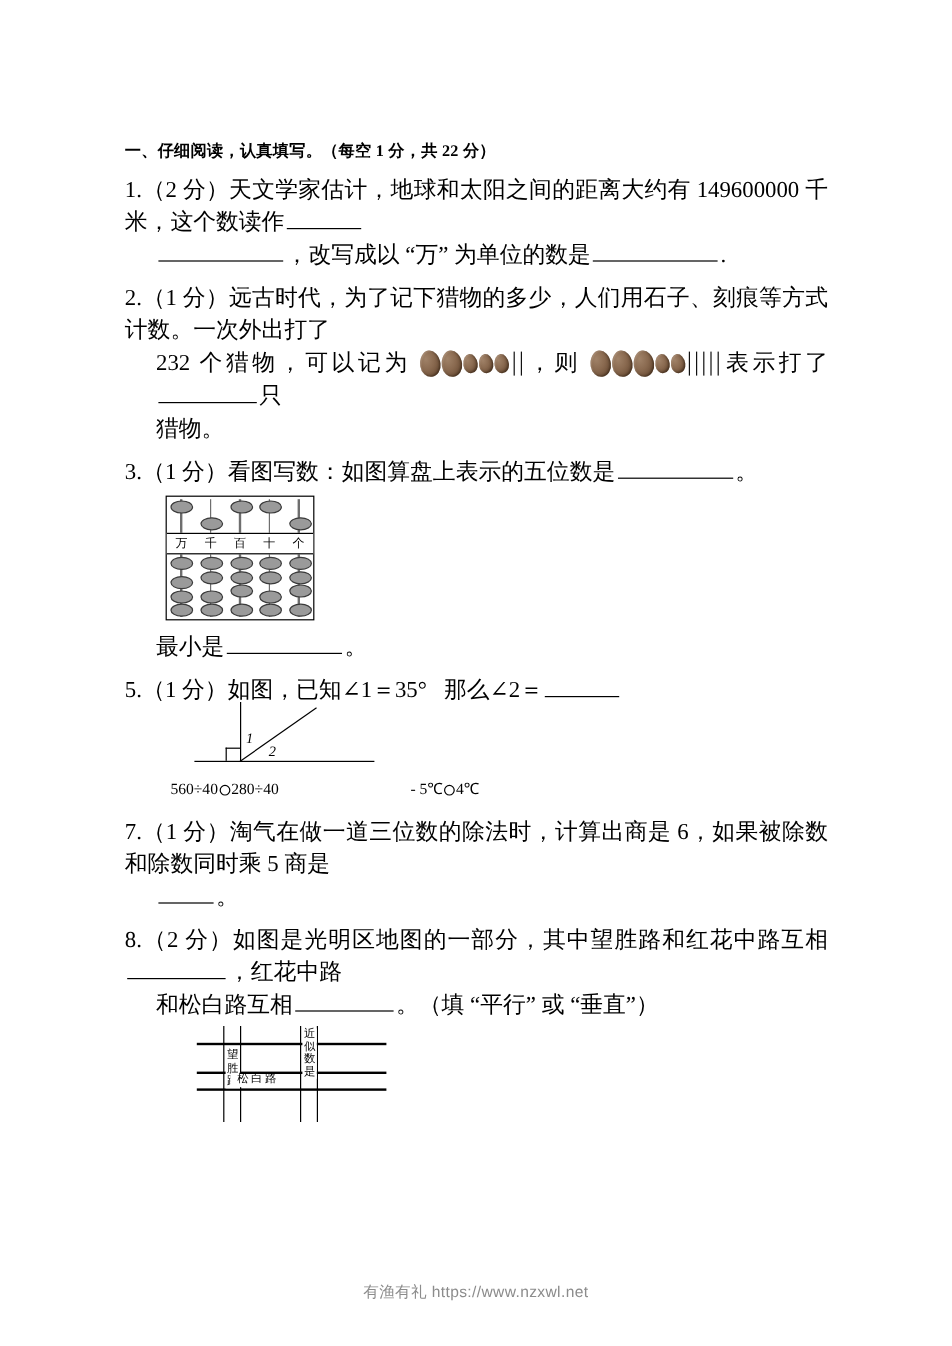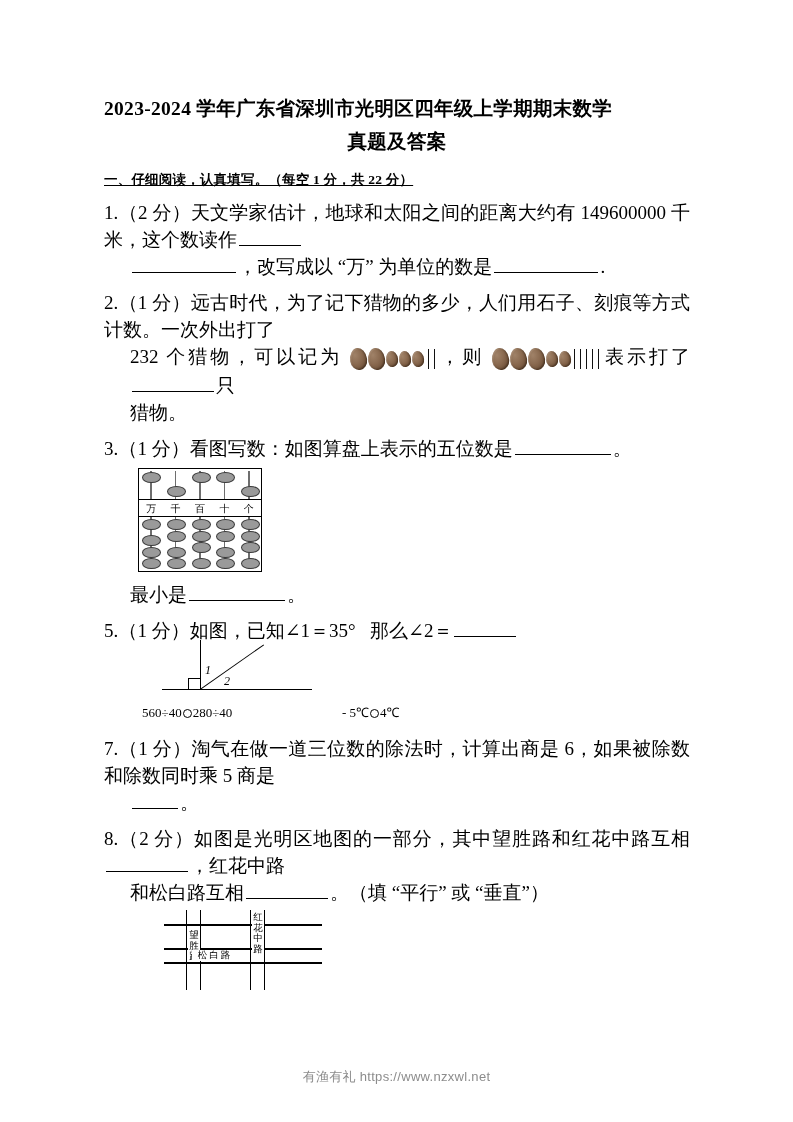--- a/index.html
+++ b/index.html
@@ -37,23 +37,22 @@
     letter-spacing: 0.3px;
   }
   .doc-title .line1 { display: block; text-align: left; }
   .doc-title .line2 { display: block; text-align: center; }
 
   
   .section-heading {
     font-weight: bold;
     font-size: 13.5px;
     line-height: 20px;
-    margin-top: 12px;
+    margin-top: 24px;
     letter-spacing: 0.2px;
-    text-decoration: underline;
   }
 
   
   .q {
     font-size: 19px;
     line-height: 27px;
     margin-top: 9px;
     text-align: justify;
   }
   .q .body { display: block; }
@@ -209,24 +208,20 @@
     color: #8c8c8c;
     letter-spacing: 0.3px;
   }
 </style>
 </head>
 <body>
 
 <div class="page">
  <div class="content">
 
-  <div class="doc-title">
-    <span class="line1">2023-2024 学年广东省深圳市光明区四年级上学期期末数学</span>
-    <span class="line2">真题及答案</span>
-  </div>
 
   <div class="section-heading">一、仔细阅读，认真填写。（每空 1 分，共 22 分）</div>
 
   <div class="q">
     <span class="body">
       <span class="num">1.</span><span>（2 分）</span><span>天文学家估计，地球和太阳之间的距离大约有 149600000 千米，这个数读作</span><span class="blank b-sm"></span>
     </span>
     <span class="indent">
       <span class="blank b-xl"></span><span>，改写成以 “万” 为单位的数是</span><span class="blank b-xl"></span><span>.</span>
     </span>
@@ -358,20 +353,20 @@
   <div class="roadmap">
     <span class="rd h" style="left:0;  top:14px; width:158px;"></span>
     <span class="rd h" style="left:0;  top:38px; width:158px;"></span>
     <span class="rd h" style="left:0;  top:52px; width:158px;"></span>
     <span class="rd v" style="left:22px; top:0;  height:80px;"></span>
     <span class="rd v" style="left:36px; top:0;  height:80px;"></span>
     <span class="rd v" style="left:86px; top:0;  height:80px;"></span>
     <span class="rd v" style="left:100px;top:0;  height:80px;"></span>
     <span class="rlabel" style="left:24px; top:20px; width:12px;">望胜路</span>
     <span class="rlabel" style="left:28px; top:40px; width:46px; line-height:11px; letter-spacing:2px;">松白路</span>
-    <span class="rlabel" style="left:88px; top:2px; width:12px;">红花中路</span>
+    <span class="rlabel" style="left:88px; top:2px; width:12px;">近似数是</span>
   </div>
 
 
  </div>
 
  <div class="watermark">有渔有礼 https://www.nzxwl.net</div>
 </div>
 
 </body></html>

